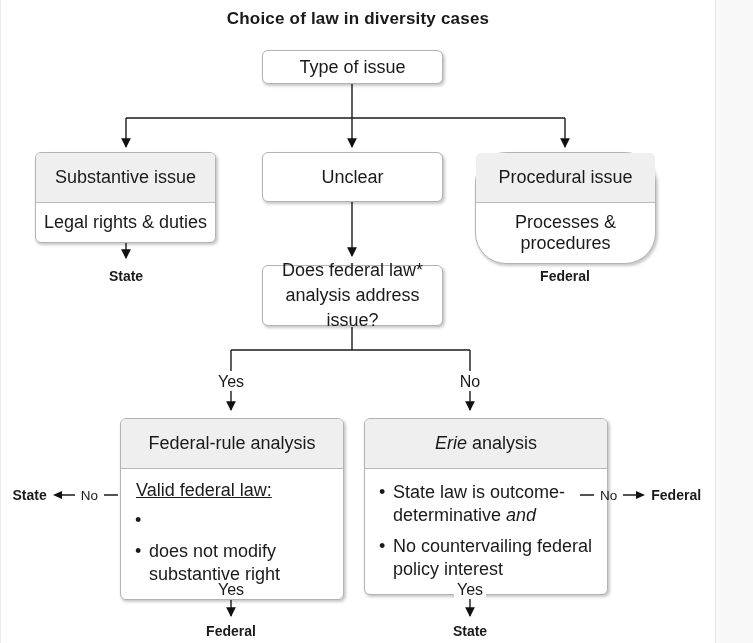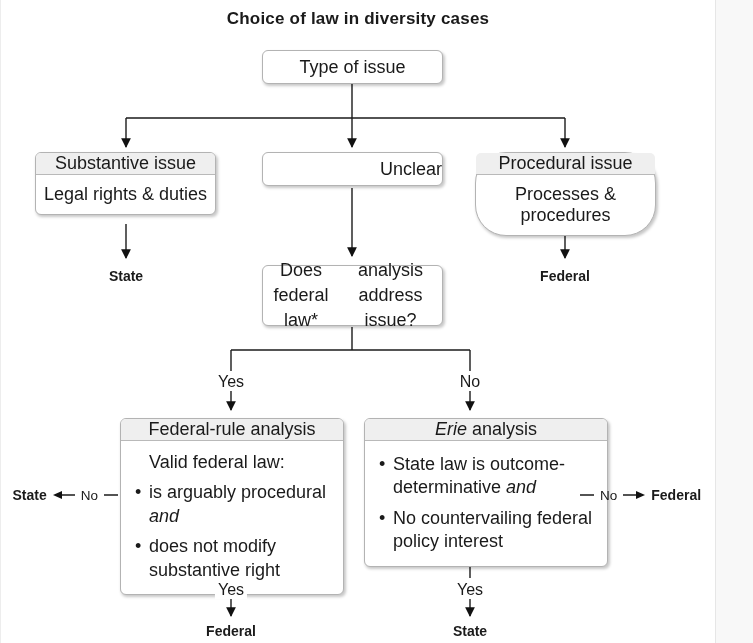--- a/index.html
+++ b/index.html
@@ -7,26 +7,26 @@
            font-family:"Liberation Sans", sans-serif; color:#1a1a1a; overflow:hidden; }
   .left-edge { position:absolute; left:0; top:0; width:1px; height:100%; background:#ededed; }
   .right-strip { position:absolute; left:715px; top:0; width:38px; height:100%;
                  background:#f8f8f8; border-left:1px solid #e6e6e6; }
   .title { position:absolute; top:9px; left:0; width:716px; text-align:center;
            font-size:17px; font-weight:bold; letter-spacing:0.2px; }
   svg.wires { position:absolute; left:0; top:0; pointer-events:none; }
   .node { position:absolute; background:#fff; border:1px solid #b3b3b3; border-radius:6px;
           box-shadow:1.5px 2px 3px rgba(0,0,0,0.22); font-size:18px; box-sizing:border-box; }
   .node .hd { background:#efefef; border-bottom:1px solid #b9b9b9; border-radius:5px 5px 0 0;
-              padding:0 6px; text-align:center; }
+              padding:14px 6px; text-align:center; }
   .node .bd { padding:9px 6px; text-align:center; }
   .simple { display:flex; align-items:center; justify-content:center; text-align:center; }
-  .col { flex-direction:row; line-height:1.4; }
+  .col { flex-direction:column; line-height:1.4; }
   .analysis .bd { text-align:left; padding:10px 12px 12px 12px; line-height:1.3; }
-  .intro { margin:0 0 1px 16px; }
+  .intro { margin:0 0 1px 3px;text-decoration:underline; }
   .brow { display:flex; margin-top:7px; }
   .dot { width:14px; flex:none; padding-left:2px; }
   .lbl { position:absolute; transform:translateX(-50%); font-size:16px; background:#fff; padding:0 3px; }
   .out { position:absolute; transform:translateX(-50%); font-weight:bold; font-size:14px; }
   .side { position:absolute; display:flex; align-items:center; gap:6px; font-size:13.5px; height:18px; }
   .side b { font-size:14px; }
   .harrow, .hdash { display:block; flex:none; }
   i { font-style:italic; }
 </style>
 </head>
@@ -67,21 +67,21 @@
 
   <div class="node simple" style="left:262px; top:50px; width:181px; height:34px;">
     <span>Type of issue</span>
   </div>
 
   <div class="node" style="left:35px; top:152px; width:181px;">
     <div class="hd">Substantive issue</div>
     <div class="bd">Legal rights &amp; duties</div>
   </div>
 
-  <div class="node simple" style="left:262px; top:152px; width:181px; height:34px;justify-content:flex-end;">
+  <div class="node simple" style="left:262px; top:152px; width:181px; height:50px;">
     <span>Unclear</span>
   </div>
 
   <div class="node" style="left:475px; top:152px; width:181px;border-radius:31px;">
     <div class="hd">Procedural issue</div>
     <div class="bd">Processes &amp; procedures</div>
   </div>
 
   <div class="out" style="left:126px; top:268px;">State</div>
   <div class="out" style="left:565px; top:268px;">Federal</div>
@@ -93,21 +93,20 @@
 
   <div class="lbl" style="left:231px; top:373px;">Yes</div>
   <div class="lbl" style="left:470px; top:373px;">No</div>
 
   <div class="node analysis" style="left:120px; top:418px; width:224px;">
     <div class="hd">Federal-rule analysis</div>
     <div class="bd">
       <div class="intro">Valid federal law:</div>
       <div class="brow">
         <span class="dot">•</span>
-        <span><span>is arguably procedural </span><i>and</i></span>
       </div>
       <div class="brow">
         <span class="dot">•</span>
         <span><span>does not modify substantive right</span><i></i></span>
       </div>
     </div>
   </div>
 
   <div class="node analysis" style="left:364px; top:418px; width:244px;">
     <div class="hd"><i>Erie</i><span> analysis</span></div>

